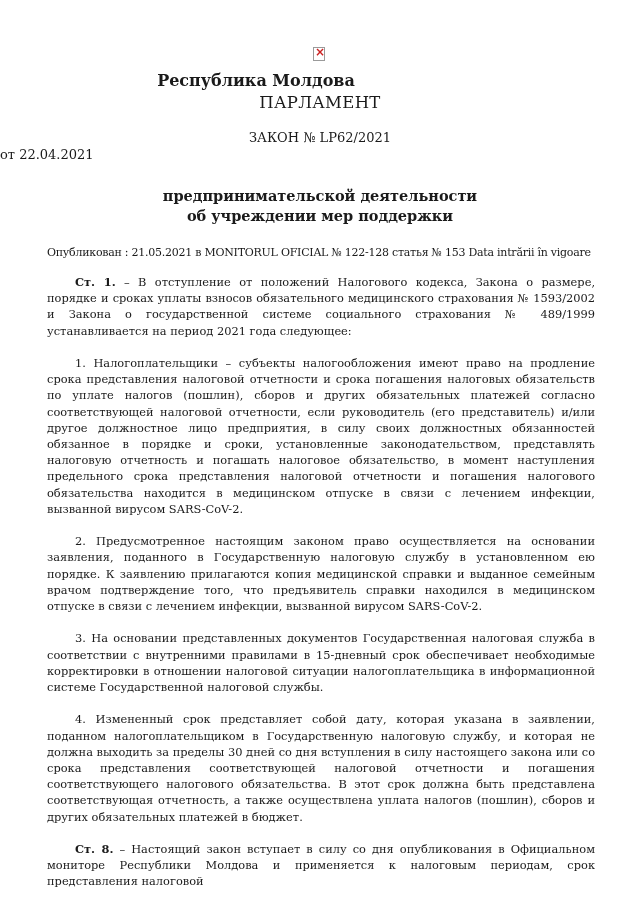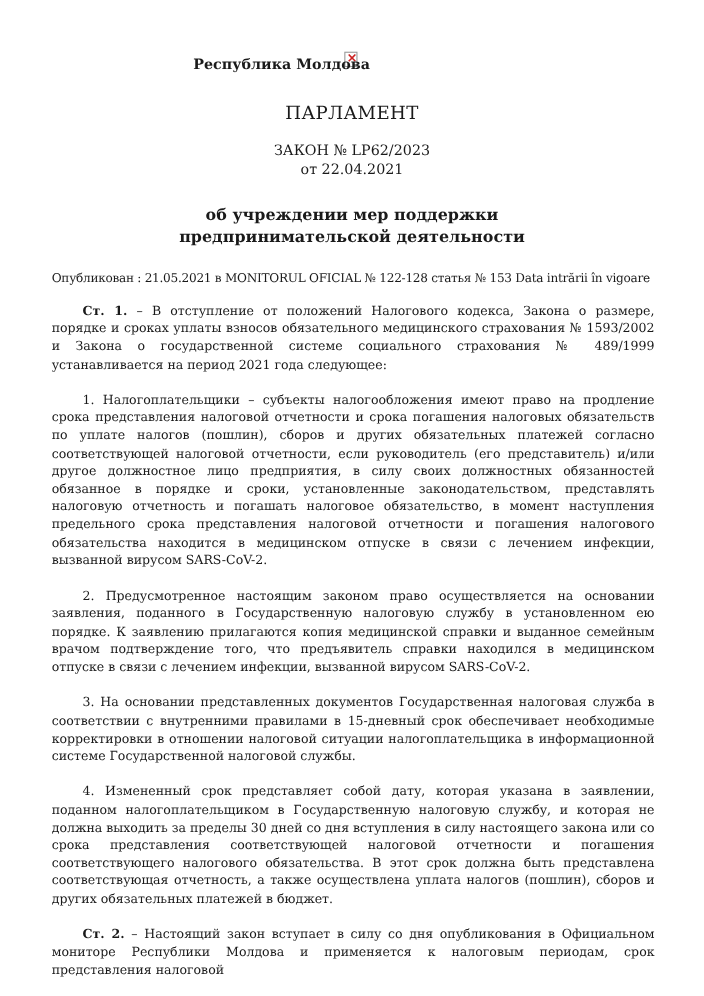--- a/index.html
+++ b/index.html
@@ -11,34 +11,34 @@
     .page { position: relative; width: 640px; height: 905px; }
     .broken-img {
       position: absolute; left: 313px; top: 47px; width: 12px; height: 14px;
       border: 1px solid #9a9a9a; box-sizing: border-box; background: #fff;
     }
     .broken-img::after {
       content: "×"; position: absolute; left: 1px; top: -3px;
       font-family: "DejaVu Sans", sans-serif; font-size: 12px; font-weight: bold; color: #cc2222;
     }
     .country {
-      position: absolute; left: 0; width: 512px; top: 52px; text-align: center;
-      font-size: 13px; font-weight: bold;
+      position: absolute; left: 0; width: 512px; top: 71px; text-align: center;
+      font-size: 16px; font-weight: bold;
     }
     .parliament {
       position: absolute; left: 0; width: 640px; top: 93px; text-align: center;
       font-size: 16.5px; letter-spacing: 0.3px;
     }
     .law-num {
       position: absolute; left: 0; width: 640px; top: 130px; text-align: center;
       font-size: 13px;
     }
     .law-num b { font-weight: normal; }
     .law-date {
-      position: absolute; left: 0; width: 640px; top: 147px; text-align: center;
+      position: absolute; left: 0; width: 640px; top: 147px; 
       font-size: 13px;
     }
     .title {
       position: absolute; left: 0; width: 640px; top: 186px; text-align: center;
       font-size: 14.5px; font-weight: bold; line-height: 20px;
     }
     .published {
       position: absolute; left: 47px; width: 548px; top: 246px;
       font-size: 11px; white-space: nowrap; letter-spacing: -0.25px;
     }
@@ -51,32 +51,32 @@
   </style>
 </head>
 <body>
 
 <div class="page">
   <div class="broken-img"></div>
   <div class="country">Республика Молдова</div>
   <div class="parliament">ПАРЛАМЕНТ</div>
   <div class="law-num">
     <b>ЗАКОН</b>
-    <span>№ LP62/2023</span>
+    <span>№ LP62/2021</span>
   </div>
   <div class="law-date">от 22.04.2021</div>
 
   <div class="title">
+    <div>предпринимательской деятельности</div>
     <div>об учреждении мер поддержки</div>
-    <div>предпринимательской деятельности</div>
   </div>
 
   <div class="published">Опубликован : 21.05.2021 в MONITORUL OFICIAL № 122-128 статья № 153 Data intrării în vigoare</div>
 
   <div class="body">
     <p><b>Ст. 1.</b><span> – В отступление от положений Налогового кодекса, Закона о размере, порядке и сроках уплаты взносов обязательного медицинского страхования № 1593/2002 и Закона о государственной системе социального страхования № 489/1999 устанавливается на период 2021 года следующее:</span></p>
     <p>1. Налогоплательщики – субъекты налогообложения имеют право на продление срока представления налоговой отчетности и срока погашения налоговых обязательств по уплате налогов (пошлин), сборов и других обязательных платежей согласно соответствующей налоговой отчетности, если руководитель (его представитель) и/или другое должностное лицо предприятия, в силу своих должностных обязанностей обязанное в порядке и сроки, установленные законодательством, представлять налоговую отчетность и погашать налоговое обязательство, в момент наступления предельного срока представления налоговой отчетности и погашения налогового обязательства находится в медицинском отпуске в связи с лечением инфекции, вызванной вирусом SARS-CoV-2.</p>
     <p>2. Предусмотренное настоящим законом право осуществляется на основании заявления, поданного в Государственную налоговую службу в установленном ею порядке. К заявлению прилагаются копия медицинской справки и выданное семейным врачом подтверждение того, что предъявитель справки находился в медицинском отпуске в связи с лечением инфекции, вызванной вирусом SARS-CoV-2.</p>
     <p>3. На основании представленных документов Государственная налоговая служба в соответствии с внутренними правилами в 15-дневный срок обеспечивает необходимые корректировки в отношении налоговой ситуации налогоплательщика в информационной системе Государственной налоговой службы.</p>
     <p>4. Измененный срок представляет собой дату, которая указана в заявлении, поданном налогоплательщиком в Государственную налоговую службу, и которая не должна выходить за пределы 30 дней со дня вступления в силу настоящего закона или со срока представления соответствующей налоговой отчетности и погашения соответствующего налогового обязательства. В этот срок должна быть представлена соответствующая отчетность, а также осуществлена уплата налогов (пошлин), сборов и других обязательных платежей в бюджет.</p>
-    <p><b>Ст. 2.</b><span> – Настоящий закон вступает в силу со дня опубликования в Официальном мониторе Республики Молдова и применяется к налоговым периодам, срок представления налоговой</span></p>
+    <p><b>Ст. 8.</b><span> – Настоящий закон вступает в силу со дня опубликования в Официальном мониторе Республики Молдова и применяется к налоговым периодам, срок представления налоговой</span></p>
   </div>
 </div>
 
 </body></html>

